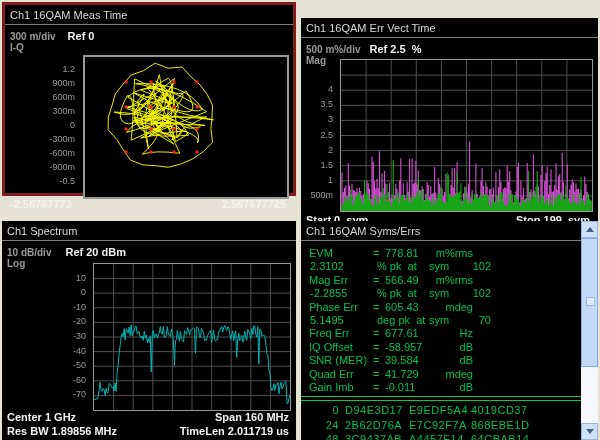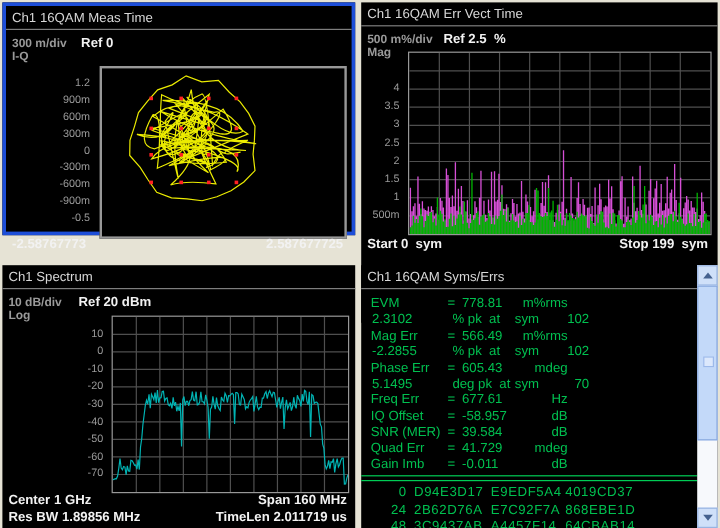--- a/index.html
+++ b/index.html
@@ -1,20 +1,20 @@
 <!DOCTYPE html>
 <html><head>
 <meta charset="utf-8">
 <style>
   html,body{margin:0;padding:0;}
   body{width:600px;height:440px;position:relative;overflow:hidden;
        background:#e6e3d5;font-family:"Liberation Sans",sans-serif;}
   .panel{position:absolute;background:#000;}
-  #tl{left:2px;top:2px;width:294px;height:194px;border:3px solid #1d4ed8;box-sizing:border-box;}
-  #tr{left:301px;top:2px;width:297px;height:267px;}
+  #tl{left:2px;top:2px;width:294px;height:194px;border:3px solid #7f1d1d;box-sizing:border-box;}
+  #tr{left:301px;top:18px;width:297px;height:267px;}
   #bl{left:2px;top:221px;width:294px;height:219px;}
   #br{left:301px;top:221px;width:297px;height:219px;}
   .ptitle{color:#d8d8d8;font-size:11px;padding:4px 5px 3px 5px;border-bottom:1px solid #7e7e7e;white-space:pre;}
   .scaleline{position:absolute;left:5px;top:25px;display:flex;align-items:baseline;}
   .scale{color:#9a9a9a;font-size:10px;font-weight:bold;white-space:pre;}
   .ref{color:#f2f2f2;font-size:11px;font-weight:bold;white-space:pre;margin-left:12px;}
   .axisname{position:absolute;left:5px;top:37px;color:#9a9a9a;font-size:10px;font-weight:bold;}
   .plot{position:absolute;border:1px solid #989898;background:#000;}
   #tl .plot{left:78px;top:50px;width:202px;height:140px;border-width:2px;}
   #tr .plot{left:39px;top:41px;width:251px;height:151px;}

